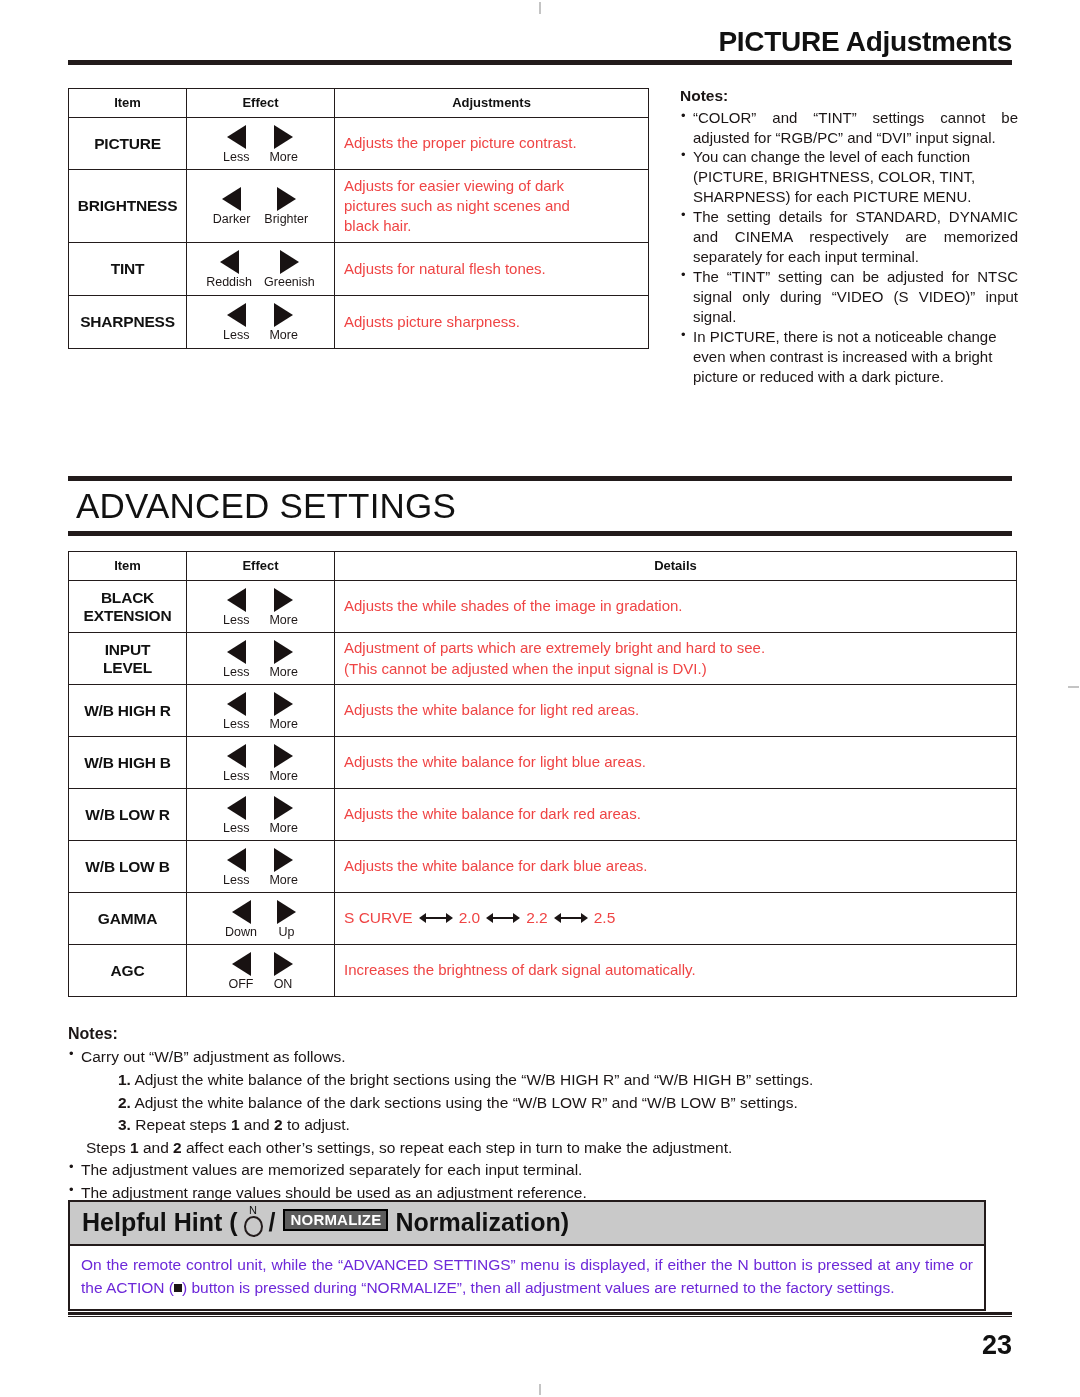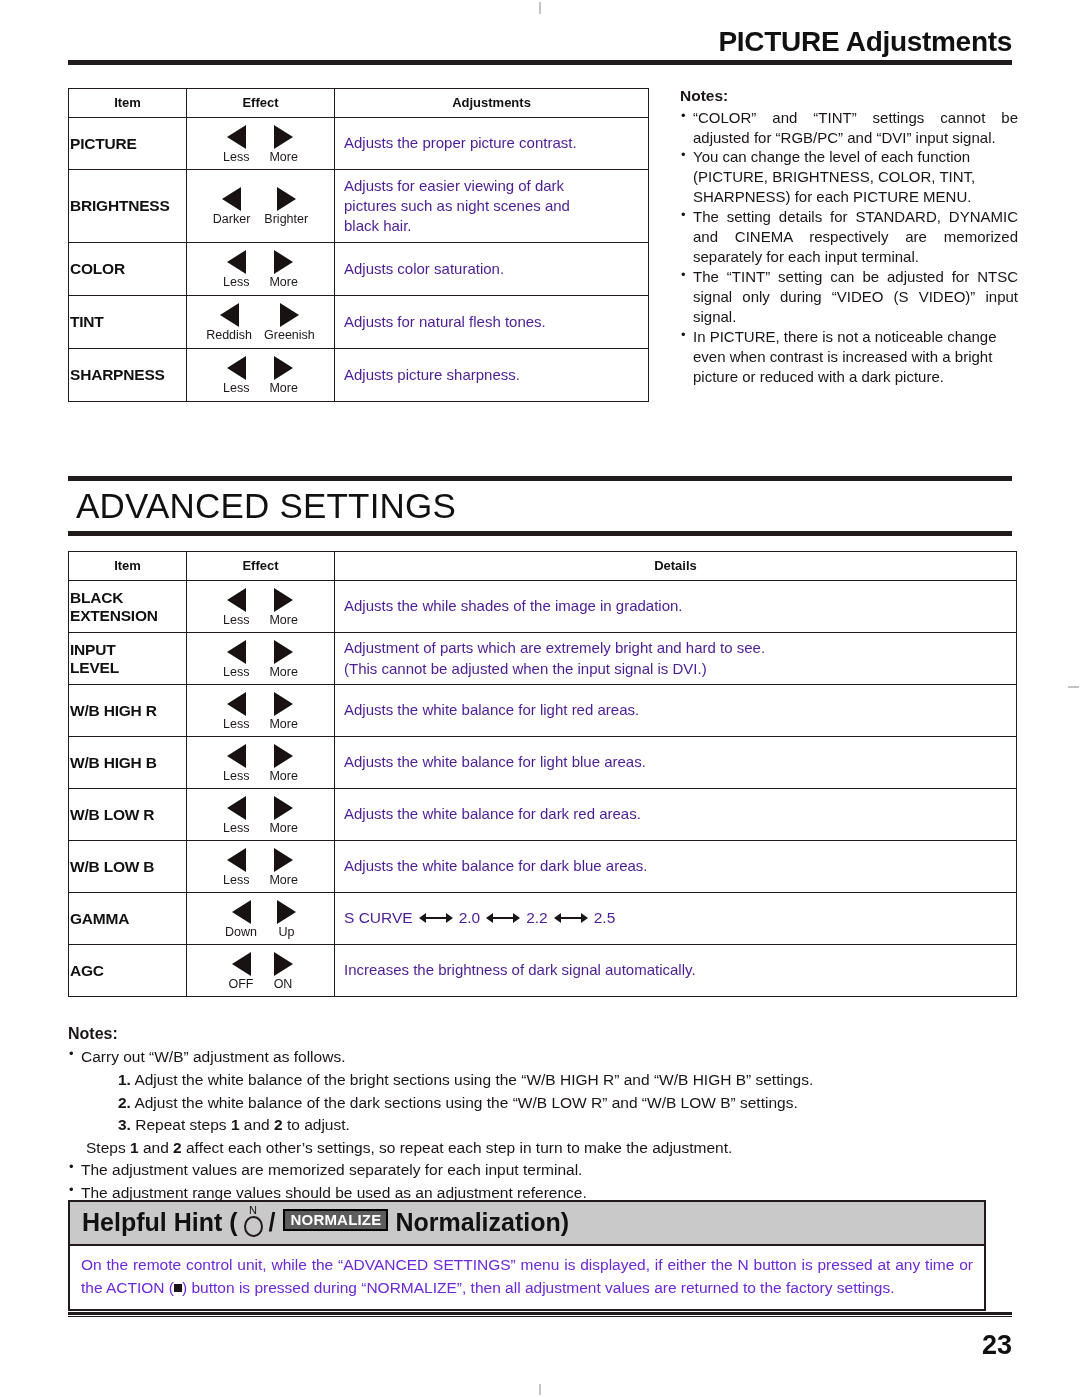--- a/index.html
+++ b/index.html
@@ -64,21 +64,21 @@
     background: #fff;
   }
   .colhead {
     text-align: center;
     font-weight: bold;
     font-size: 13px;
     height: 28px;
     line-height: 28px;
   }
   .item-cell {
-    text-align: left;
+    text-align: center;
     font-weight: bold;
     font-size: 15.5px;
     letter-spacing: -0.2px;
     line-height: 1.12;
     padding: 2px 1px !important;
   }
   .effect-cell {
     padding: 4px 4px 3px 4px !important;
   }
   .effect-inner {
@@ -111,21 +111,21 @@
   }
   .eff-label {
     font-size: 12.5px;
     color: #1d1717;
     white-space: nowrap;
   }
   .desc-cell {
     padding: 5px 9px !important;
     font-size: 15px;
     line-height: 1.35;
-    color: #4c1d95;
+    color: #ef4444;
   }
   .desc-justify {
     text-align: justify;
     text-justify: inter-word;
   }
   .desc-line { display: block; }
 
   
   .gamma-line {
     display: flex;
@@ -365,36 +365,20 @@
               <span class="tri tri-right"></span>
               <span class="eff-label">Brighter</span>
             </span>
           </div>
         </td>
         <td class="desc-cell">
           <span class="desc-line desc-justify">Adjusts for easier viewing of dark</span>
           <span class="desc-line desc-justify">pictures such as night scenes and</span>
           <span class="desc-line">black hair.</span>
         </td>
-      </tr>
-      <tr style="height:53px;">
-        <td class="item-cell">COLOR</td>
-        <td class="effect-cell">
-          <div class="effect-inner">
-            <span class="eff-col">
-              <span class="tri tri-left"></span>
-              <span class="eff-label">Less</span>
-            </span>
-            <span class="eff-col">
-              <span class="tri tri-right"></span>
-              <span class="eff-label">More</span>
-            </span>
-          </div>
-        </td>
-        <td class="desc-cell">Adjusts color saturation.</td>
       </tr>
       <tr style="height:53px;">
         <td class="item-cell">TINT</td>
         <td class="effect-cell">
           <div class="effect-inner" style="gap:12px;">
             <span class="eff-col">
               <span class="tri tri-left"></span>
               <span class="eff-label">Reddish</span>
             </span>
             <span class="eff-col">

